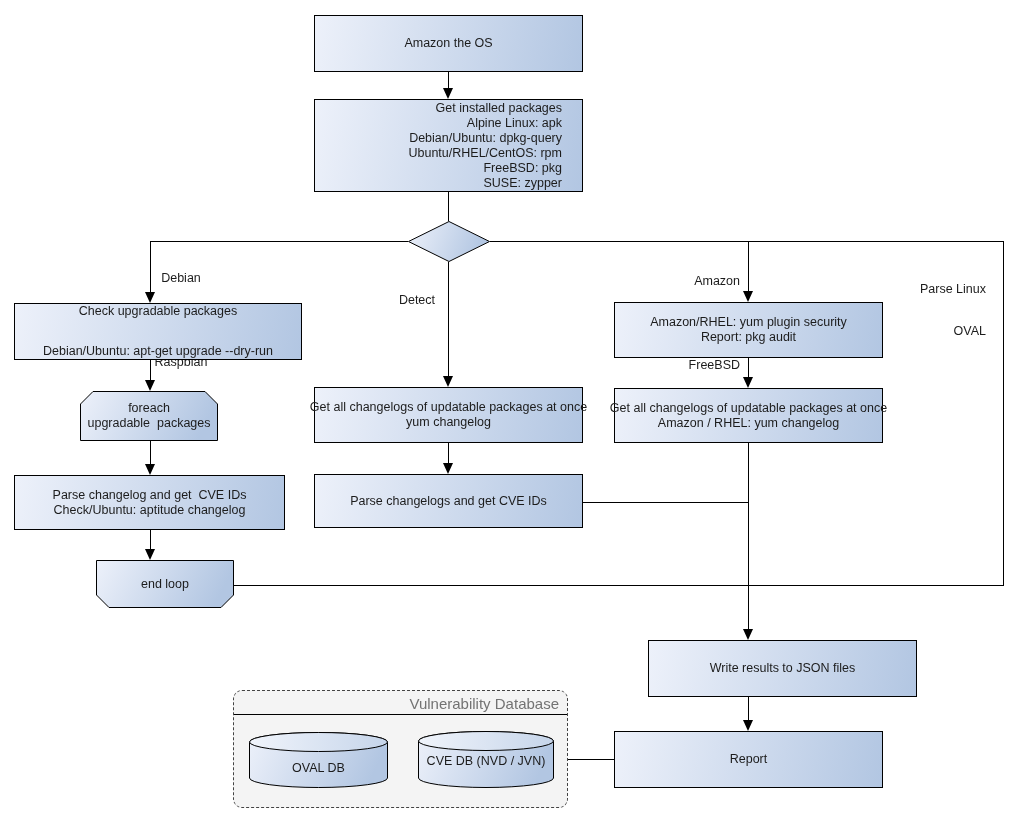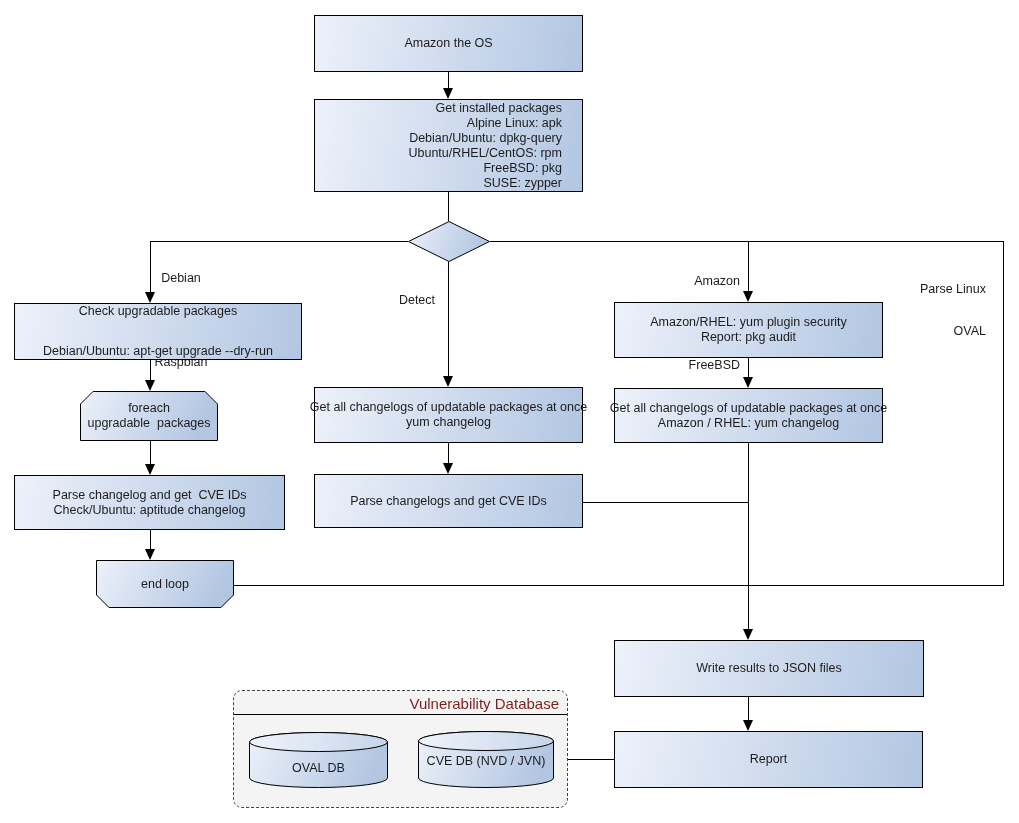--- a/index.html
+++ b/index.html
@@ -35,21 +35,21 @@
     position:absolute;font-size:12.5px;line-height:14px;white-space:pre;
   }
   .edge-label.center{text-align:center;}
   .edge-label.right{text-align:right;}
   #vuln-panel{
     position:absolute;box-sizing:border-box;
     background:#f4f4f4;border:1.5px dashed #444;border-radius:9px;
   }
   #vuln-title{
     position:absolute;top:3px;left:0;right:0;height:20px;
-    text-align:right;padding-right:8px;font-size:15px;line-height:20px;color:#7f1d1d;
+    text-align:right;padding-right:8px;font-size:15px;line-height:20px;color:#737373;
   }
   #vuln-divider{position:absolute;top:23px;left:0;right:0;height:1px;background:#000;}
 </style>
 </head>
 <body>
 
 <div id="canvas">
 
   <svg width="0" height="0" style="position:absolute">
     <defs>
@@ -187,25 +187,25 @@
   <div class="node" style="left:614px;top:302px;width:269px;height:56px;">
     <div class="node-line">Amazon/RHEL: yum plugin security</div>
     <div class="node-line">Report: pkg audit</div>
   </div>
 
   <div class="node" style="left:614px;top:388px;width:269px;height:55px;">
     <div class="node-line">Get all changelogs of updatable packages at once</div>
     <div class="node-line">Amazon / RHEL: yum changelog</div>
   </div>
 
-  <div class="node" style="left:614px;top:640px;width:310px;height:57px;text-align:right;">
+  <div class="node" style="left:648px;top:640px;width:269px;height:57px;text-align:right;">
     <div class="node-line">Write results to JSON files</div>
   </div>
 
-  <div class="node" style="left:614px;top:731px;width:309px;height:57px;">
+  <div class="node" style="left:614px;top:731px;width:269px;height:57px;">
     <div class="node-line">Report</div>
   </div>
 
   <div id="vuln-panel" style="left:233px;top:690px;width:335px;height:118px;">
     <div id="vuln-title">Vulnerability Database</div>
     <div id="vuln-divider"></div>
 
     <div class="shape" style="left:15px;top:41px;width:139px;height:64px;">
       <svg width="139" height="56">
         <path d="M0.5,10 L0.5,46 A69,9.5 0 0 0 138.5,46 L138.5,10 A69,9.5 0 0 0 0.5,10 Z" fill="url(#g1)" stroke="#000" stroke-width="1"></path>

